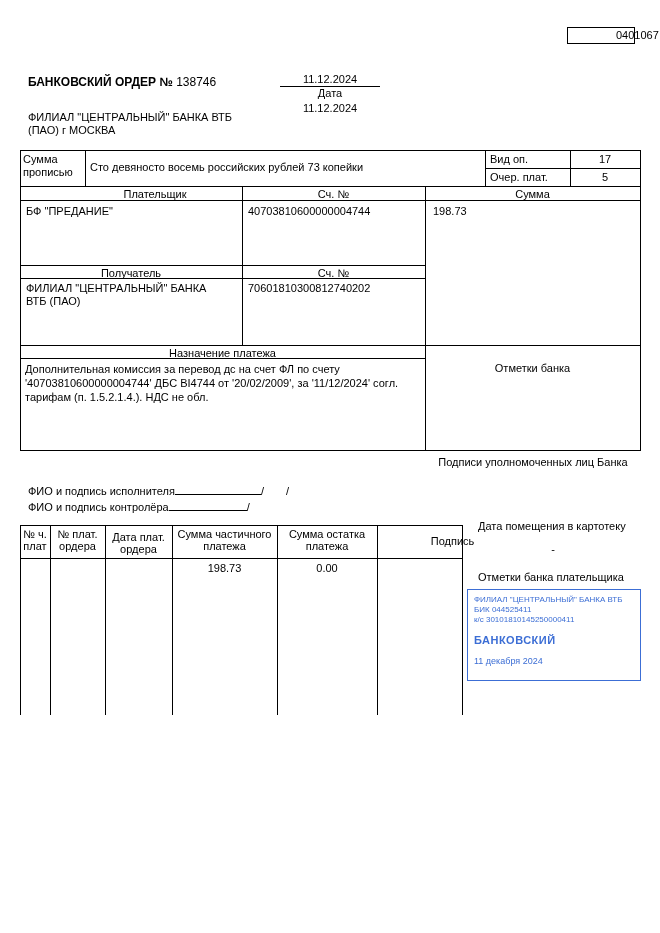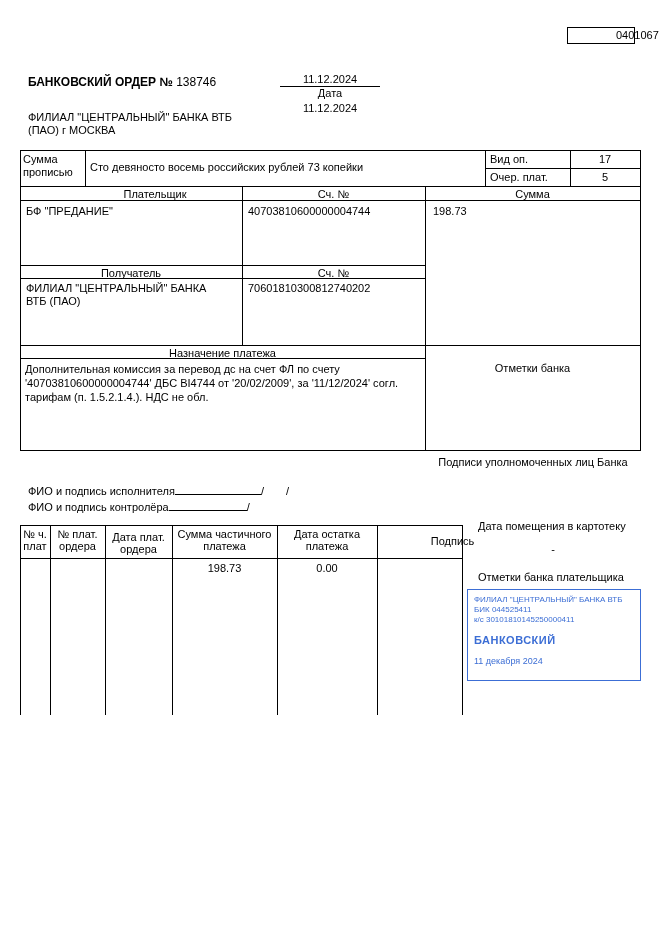--- a/index.html
+++ b/index.html
@@ -107,21 +107,21 @@
     <div class="line-v" style="left:85px;top:0;height:190px;"></div>
     <div class="line-v" style="left:152px;top:0;height:190px;"></div>
     <div class="line-v" style="left:257px;top:0;height:190px;"></div>
     <div class="line-v" style="left:357px;top:0;height:190px;"></div>
     <div class="line-v" style="left:442px;top:0;height:190px;"></div>
 
     <div class="cell t11 center" style="left:0;top:3px;width:30px;line-height:12px;">№ ч. плат</div>
     <div class="cell t11 center" style="left:30px;top:3px;width:55px;line-height:12px;">№ плат. ордера</div>
     <div class="cell t11 center" style="left:85px;top:6px;width:67px;line-height:12px;">Дата плат. ордера</div>
     <div class="cell t11 center" style="left:152px;top:3px;width:105px;line-height:12px;">Сумма частичного платежа</div>
-    <div class="cell t11 center" style="left:257px;top:3px;width:100px;line-height:12px;">Дата остатка платежа</div>
+    <div class="cell t11 center" style="left:257px;top:3px;width:100px;line-height:12px;">Сумма остатка платежа</div>
     <div class="cell t11 center" style="left:354px;top:10px;width:85px;margin-left:36px;">Подпись</div>
 
     <div class="cell t11 center" style="left:152px;top:37px;width:105px;">198.73</div>
     <div class="cell t11 center" style="left:257px;top:37px;width:100px;">0.00</div>
   </div>
 
   <div class="abs t11" style="left:478px;top:520px;width:165px;">Дата помещения в картотеку</div>
   <div class="abs t11 center" style="left:478px;top:543px;width:150px;">-</div>
   <div class="abs t11" style="left:478px;top:571px;">Отметки банка плательщика</div>
 

